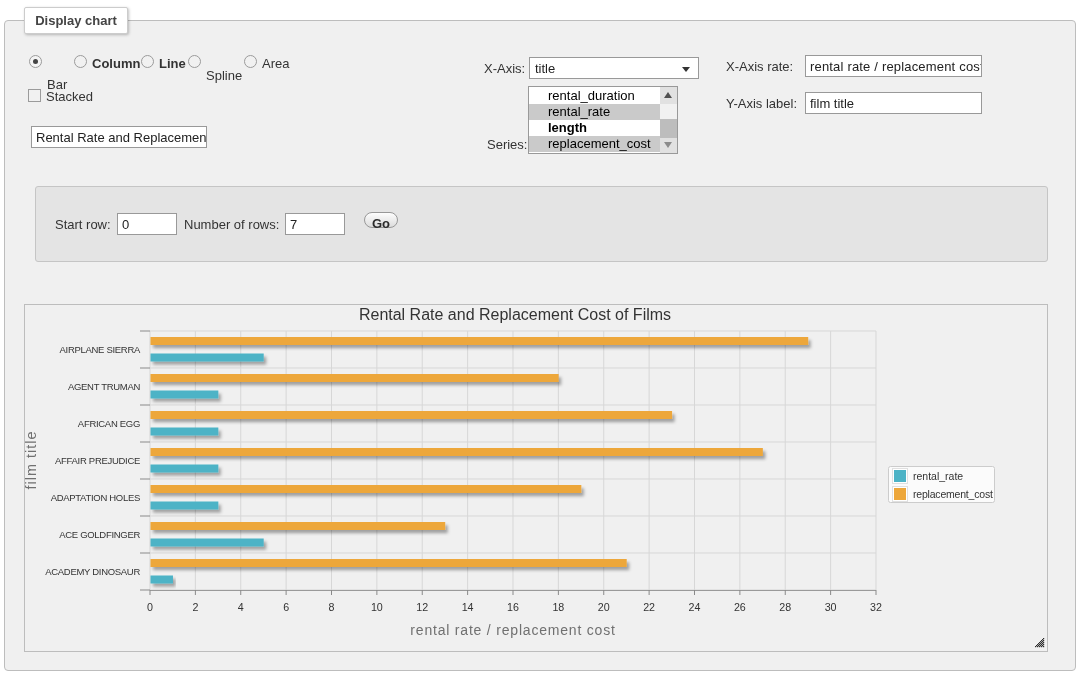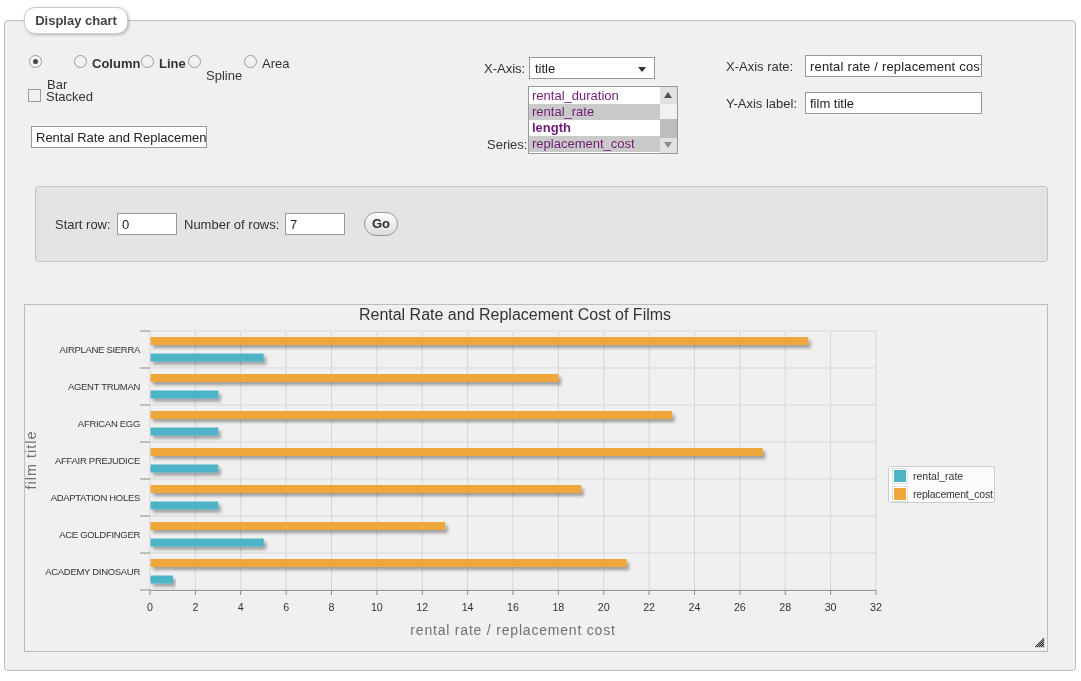--- a/index.html
+++ b/index.html
@@ -3,56 +3,56 @@
 <meta charset="utf-8">
 <style>
   html,body{margin:0;padding:0;background:#fff;}
   body{font-family:"Liberation Sans",sans-serif;font-size:13px;color:#333;
        width:1081px;height:681px;position:relative;overflow:hidden;}
   .abs{position:absolute;}
   
   #fs{left:4px;top:20px;width:1072px;height:651px;background:#f0f0f0;
       border:1px solid #bdbdbd;border-radius:4px;box-sizing:border-box;}
   #tab{left:24px;top:7px;width:104px;height:27px;background:#fff;
-       border:1px solid #ccc;box-sizing:border-box;border-radius:11px;
+       border:1px solid #ccc;box-sizing:border-box;border-radius:2px;
        box-shadow:1px 1px 3px rgba(0,0,0,0.25);
        font-weight:bold;font-size:13px;color:#444;line-height:25px;text-align:center;}
   
   .radio{width:13px;height:13px;border-radius:50%;border:1px solid #9b9b9b;
          background:#f1f1f1;box-sizing:border-box;}
   .radio.sel{background:#f4f4f4;}
   .radio.sel::after{content:"";position:absolute;left:3px;top:3px;width:5px;height:5px;
          border-radius:50%;background:#444;}
   .checkbox{width:13px;height:13px;border:1px solid #9b9b9b;background:#f1f1f1;
          box-sizing:border-box;}
   .lbl{font-size:13px;color:#333;}
   input.txt{position:absolute;box-sizing:border-box;height:22px;border:1px solid #999;
          background:#fff;font-family:"Liberation Sans",sans-serif;font-size:13px;color:#222;
          padding:0 0 0 4px;margin:0;border-radius:0;outline:none;}
   
-  #xsel{left:529px;top:57px;width:126px;height:22px;background:#fff;border:1px solid #999;
+  #xsel{left:529px;top:57px;width:170px;height:22px;background:#fff;border:1px solid #999;
         box-sizing:border-box;border-radius:0;padding-left:8px;}
   #xsel .t{position:absolute;left:5px;top:3px;font-size:13px;color:#222;}
   #xsel .arr{position:absolute;right:8px;top:9px;width:0;height:0;
         border-left:4px solid transparent;border-right:4px solid transparent;
         border-top:5px solid #333;}
   
   #series{left:528px;top:86px;width:150px;height:68px;background:#fff;border:1px solid #999;
         box-sizing:border-box;overflow:hidden;}
   #series .opt{position:absolute;left:0;width:131px;height:16px;line-height:16px;
-        padding-left:3px;font-size:13px;color:#701a75;white-space:nowrap;}
+        padding-left:19px;font-size:13px;color:#000000;white-space:nowrap;}
   #series .opt.sel{background:#cacaca;}
   #series .sb{position:absolute;right:0;top:0;width:17px;height:66px;background:#f1f1f1;}
   #series .sbtn{position:absolute;right:0;width:17px;height:17px;background:#e1e1e1;}
   #series .thumb{position:absolute;right:0;top:32px;width:17px;height:19px;background:#bdbdbd;}
   .sarr{position:absolute;width:0;height:0;left:4px;}
   
   #panel{left:35px;top:186px;width:1013px;height:76px;background:#e4e4e4;
         border:1px solid #c5c5c5;border-radius:3px;box-sizing:border-box;}
-  #gobtn{left:364px;top:212px;width:34px;height:24px;border:1px solid #989898;
+  #gobtn{left:364px;top:212px;width:34px;height:16px;border:1px solid #989898;
         border-radius:12px;background:linear-gradient(#fdfdfd,#dcdcdc);
         font-weight:bold;font-size:13px;color:#2b2b2b;text-align:center;line-height:22px;
         box-sizing:border-box;}
   
   #chartbox{left:24px;top:304px;width:1024px;height:348px;background:#f0f0f0;
         border:1px solid #bdbdbd;box-sizing:border-box;}
 </style>
 </head>
 <body>
 <div class="abs" id="fs"></div>

